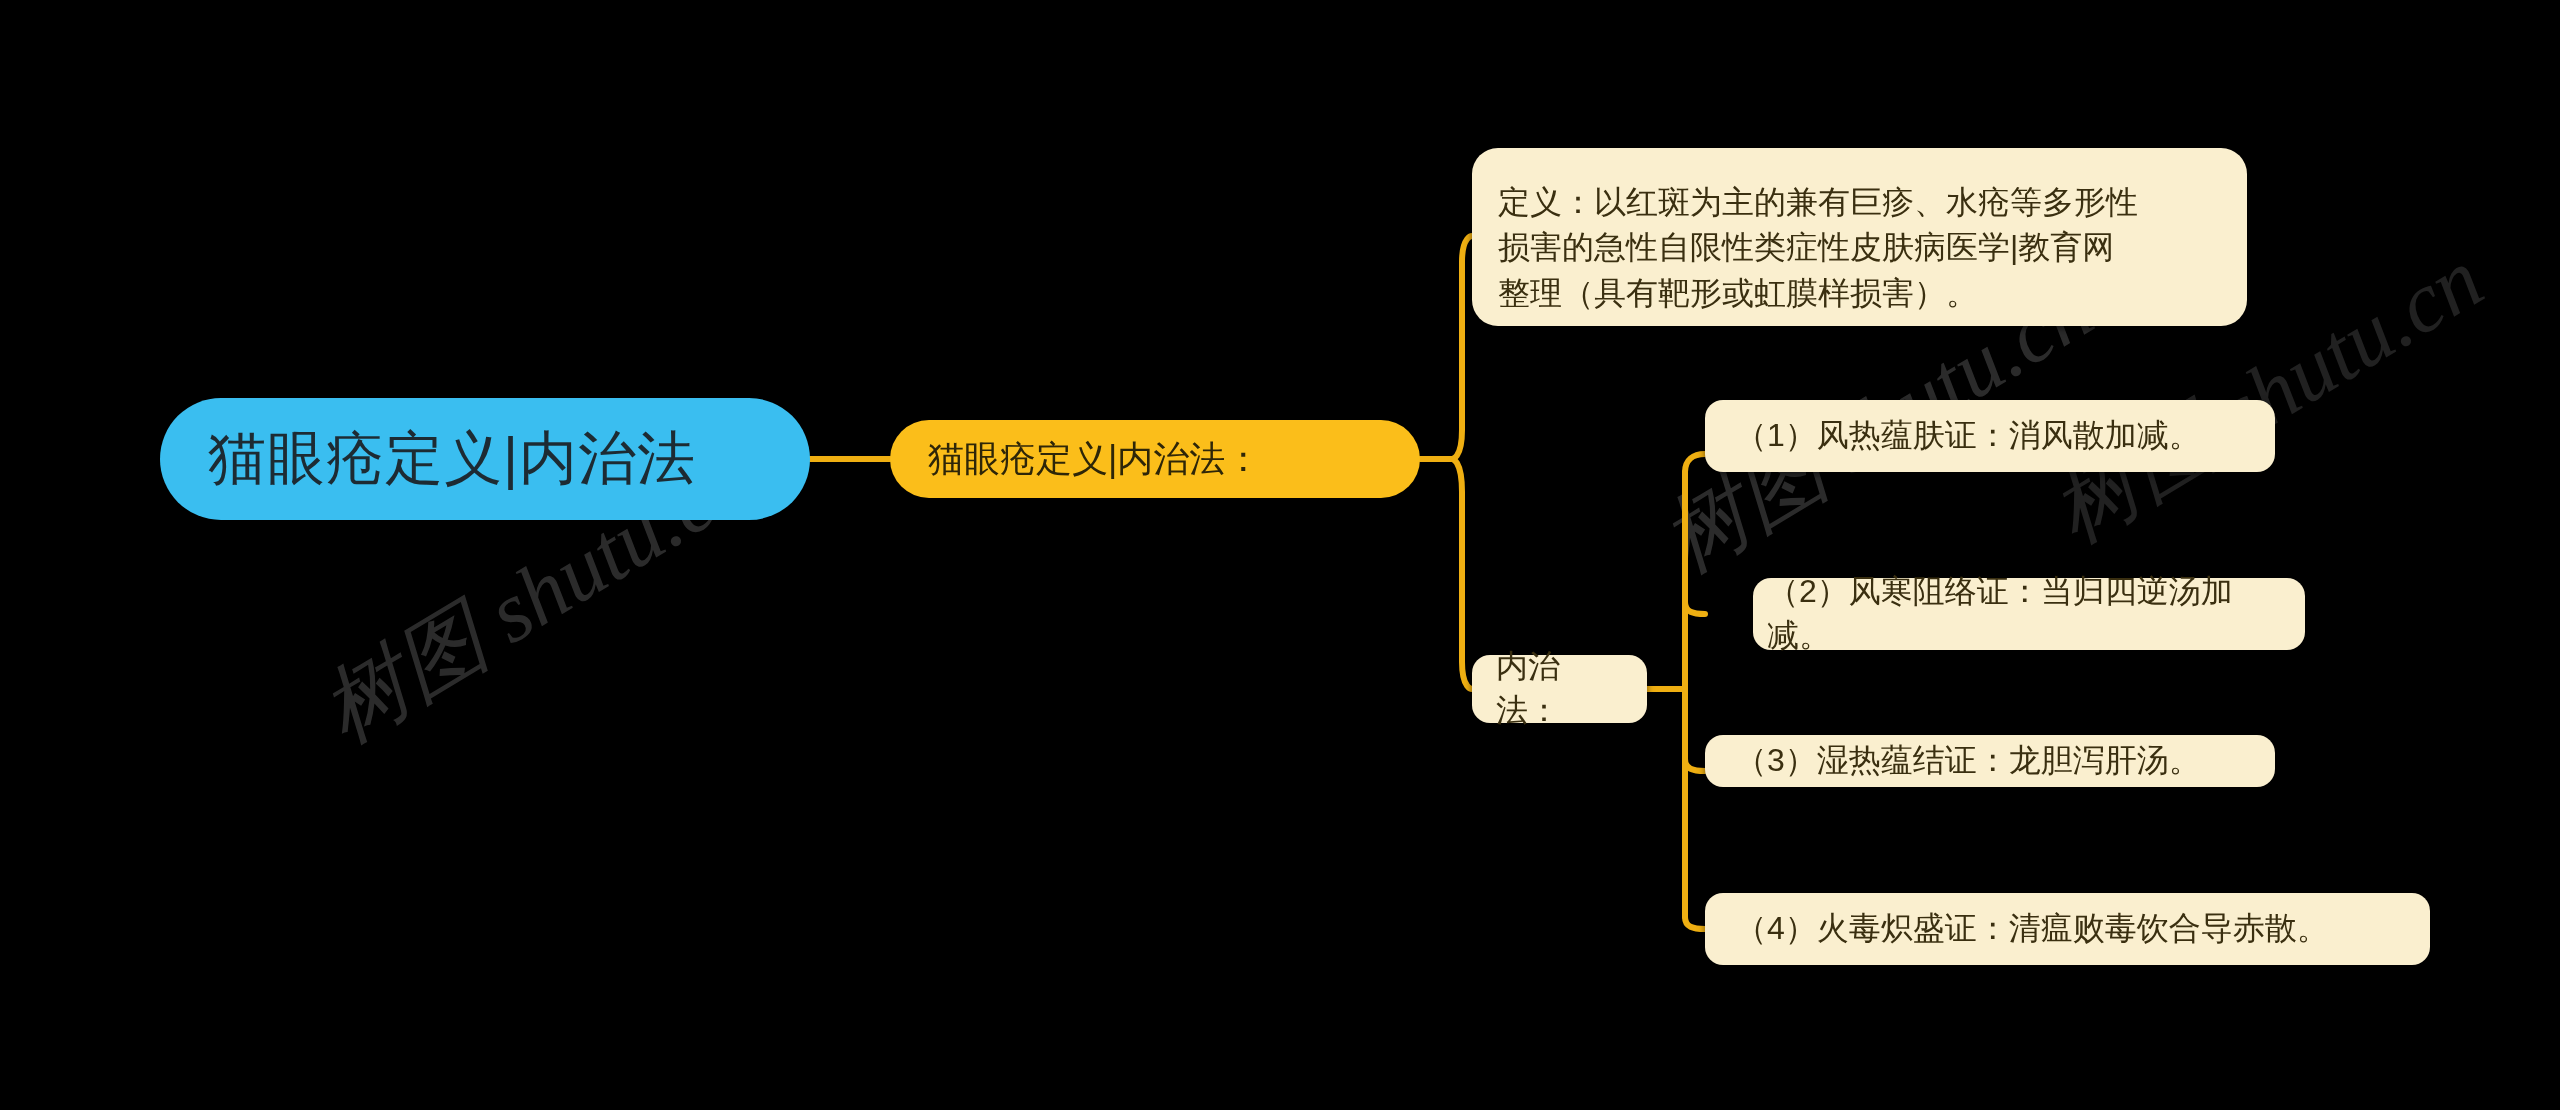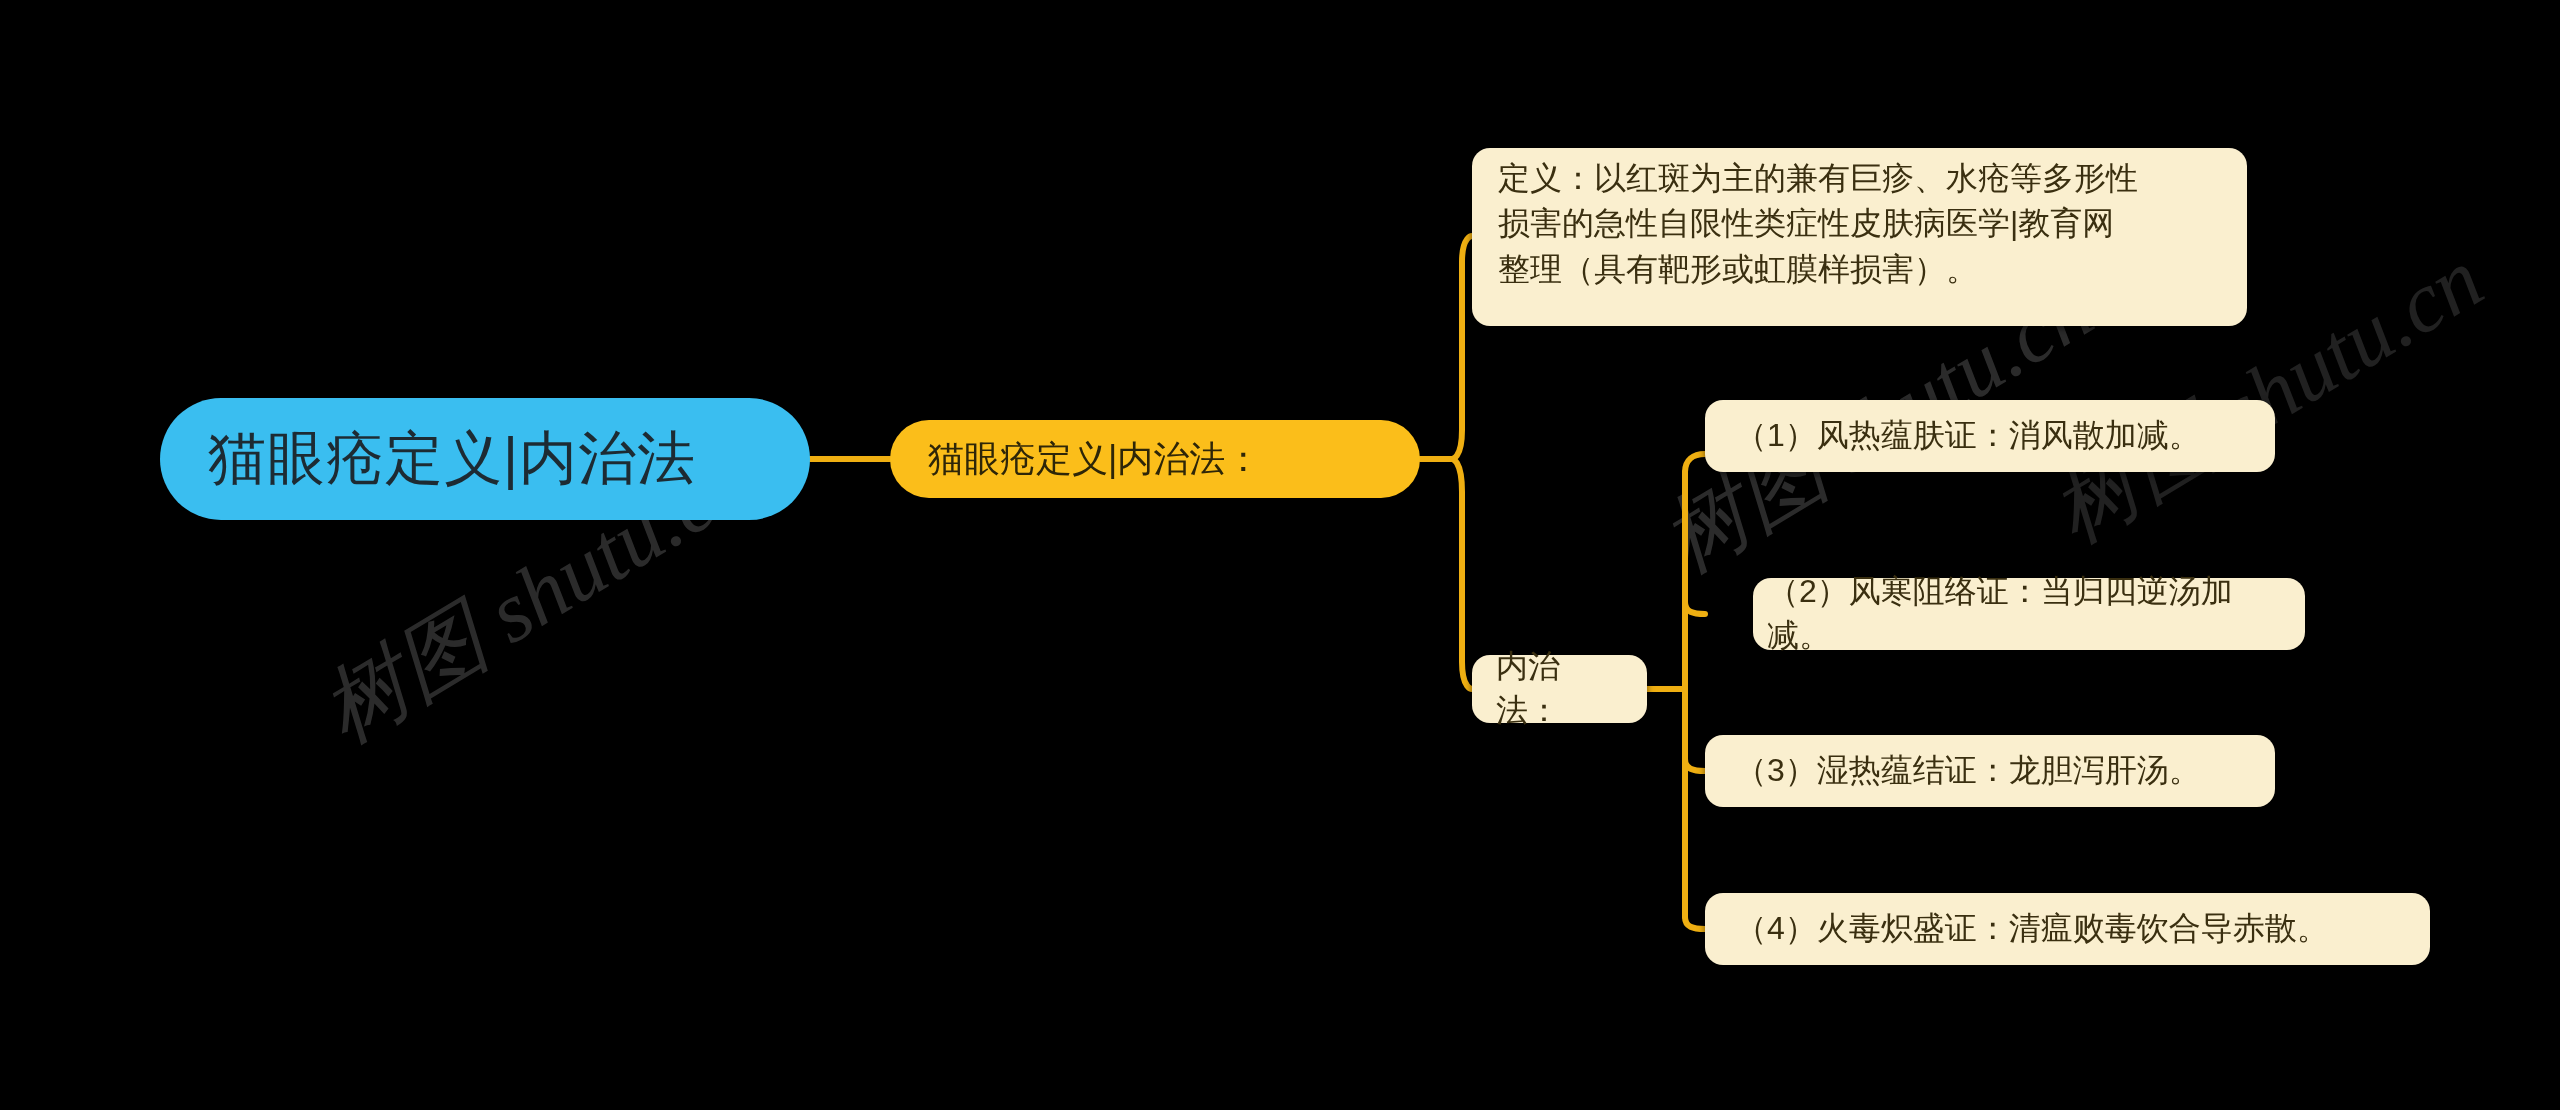--- a/index.html
+++ b/index.html
@@ -62,37 +62,38 @@
     background:#FAEFCF;
     border-radius:18px;
     color:#3A2F10;
     font-size:32px;
     box-shadow:0 3px 7px rgba(0,0,0,.55);
   }
 
   .node-def {
     left:1472px; top:148px;
     width:775px; height:178px;
-    padding:8px 26px;
+    padding:32px 26px;
     align-items:flex-start;
     line-height:1.42;
     font-size:32px;
+    border-radius:26px;
   }
   .node-def .txt { display:block; }
 
   .node-inner {
     left:1472px; top:655px;
     width:175px; height:68px;
     padding:15px 24px;
     font-size:32px;
   }
 
   .node-t1 { left:1705px; top:400px; width:570px; height:72px; padding:0 30px; }
   .node-t2 { left:1705px; top:578px; width:552px; height:72px; padding:0 14px;margin-left:48px; }
-  .node-t3 { left:1705px; top:735px; width:570px; height:72px; padding:0 30px; }
+  .node-t3 { left:1705px; top:735px; width:570px; height:52px; padding:0 30px; }
   .node-t4 { left:1705px; top:893px; width:725px; height:72px; padding:0 30px; }
 </style>
 </head>
 <body>
 
 <div id="stage">
 
   <div class="wm wm-1">树图 shutu.cn</div>
   <div class="wm wm-2">树图 shutu.cn</div>
   <div class="wm wm-3">树图 shutu.cn</div>

